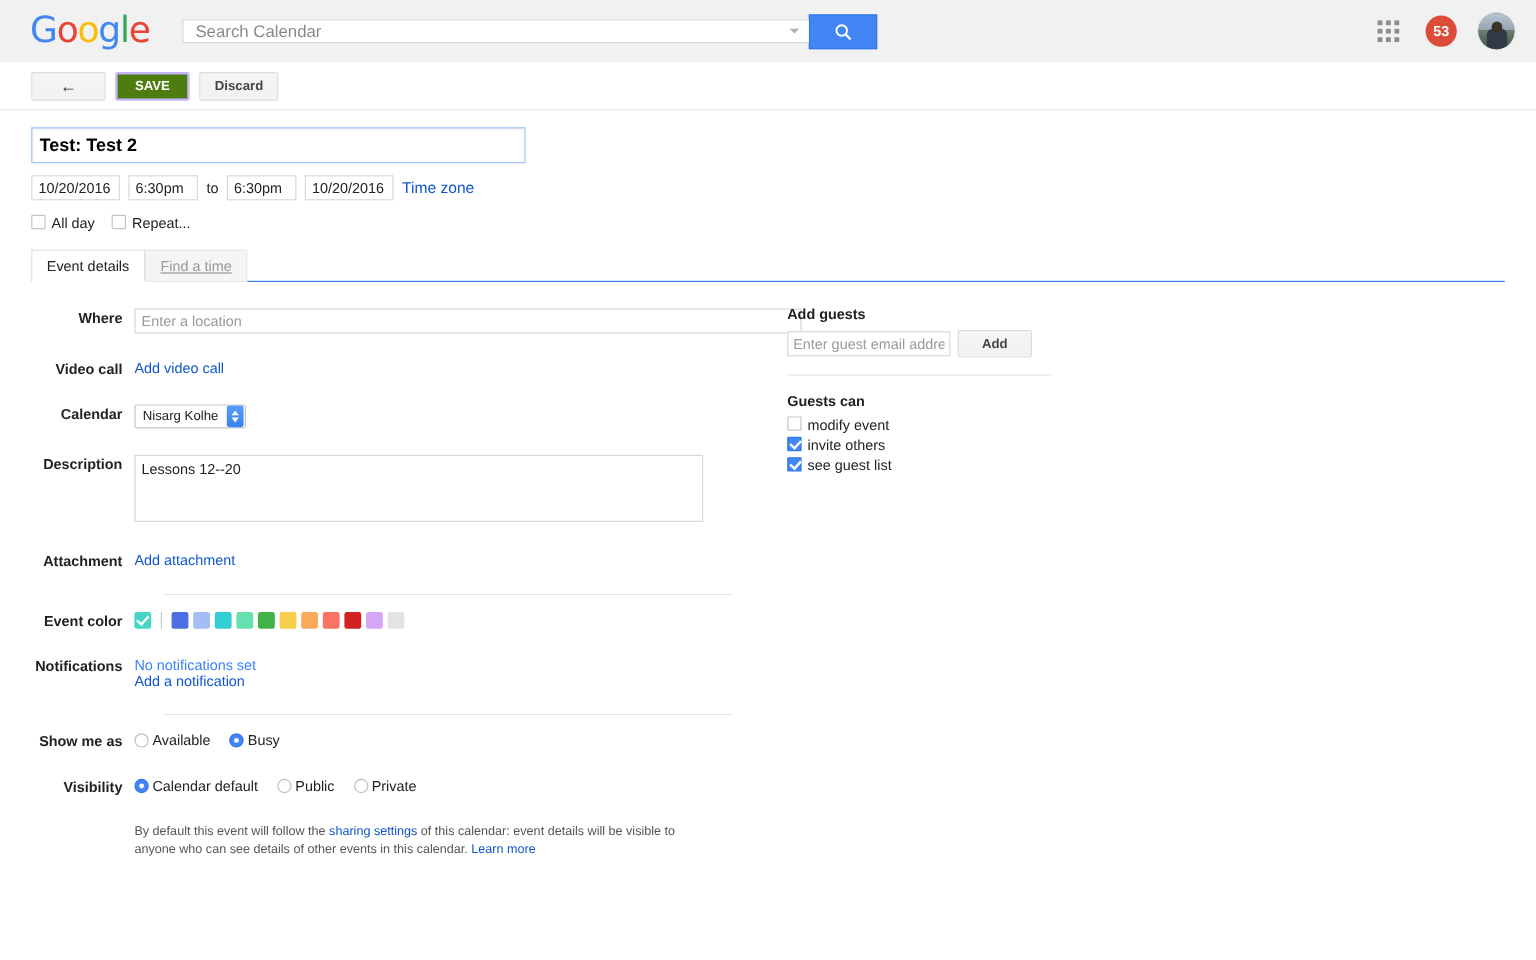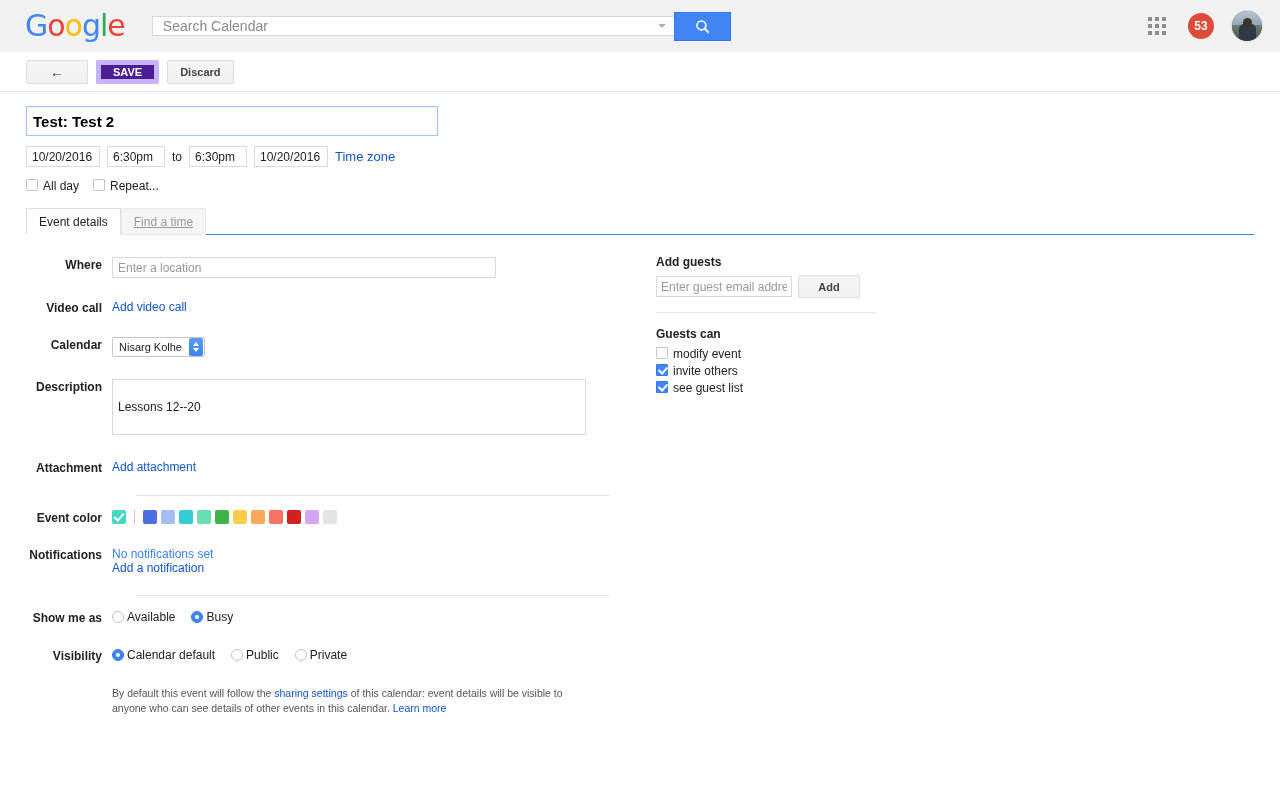--- a/index.html
+++ b/index.html
@@ -127,22 +127,22 @@
     font-size: 11px;
     font-weight: bold;
     color: #444;
     padding: 0 12px;
     cursor: pointer;
     display: flex; align-items: center; justify-content: center;
     font-family: "Liberation Sans", sans-serif;
   }
   .btn-back { width: 62px; font-size: 14px; font-weight: normal; color: #333; }
   .btn-save {
-    background: #4c1d95;
-    border: 5px solid #c4b5fd;
+    background: #4d7c0f;
+    border: 2px solid #c4b5fd;
     color: #fff;
     min-width: 62px;
   }
 
   
   .content { padding: 0 26px; }
   .title-row { margin-top: 14px; }
   .title-input {
     width: 412px; height: 30px;
     border: 1px solid #a4c3f5;
@@ -240,21 +240,21 @@
     width: 86px; flex: 0 0 86px;
     text-align: right;
     font-weight: bold;
     font-size: 12px;
     color: #222;
     padding-right: 10px;
     padding-top: 3px;
   }
   .fval { flex: 1; font-size: 12px; padding-top: 2px; }
   .loc-input {
-    width: 384px; height: 21px;
+    width: 556px; height: 21px;
     border: 1px solid #d9d9d9;
     padding: 0 5px;
     font-size: 12px;
     outline: none;
     font-family: "Liberation Sans", sans-serif;
   }
   .loc-input::placeholder { color: #999; }
 
   .select-wrap {
     display: inline-flex; align-items: center;
@@ -274,21 +274,21 @@
     margin: 0 1px;
     display: flex; flex-direction: column;
     align-items: center; justify-content: center; gap: 2px;
   }
   .select-arrows .up { width:0;height:0;border-left:3px solid transparent;border-right:3px solid transparent;border-bottom:4px solid #fff; }
   .select-arrows .dn { width:0;height:0;border-left:3px solid transparent;border-right:3px solid transparent;border-top:4px solid #fff; }
 
   .desc-area {
     width: 474px; height: 56px;
     border: 1px solid #d9d9d9;
-    padding: 20px 5px;
+    padding: 4px 5px;
     font-size: 12px;
     font-family: "Liberation Sans", sans-serif;
     resize: none;
     outline: none;
     color: #222;
   }
 
   .divider {
     height: 1px;
     background: #e4e4e4;

